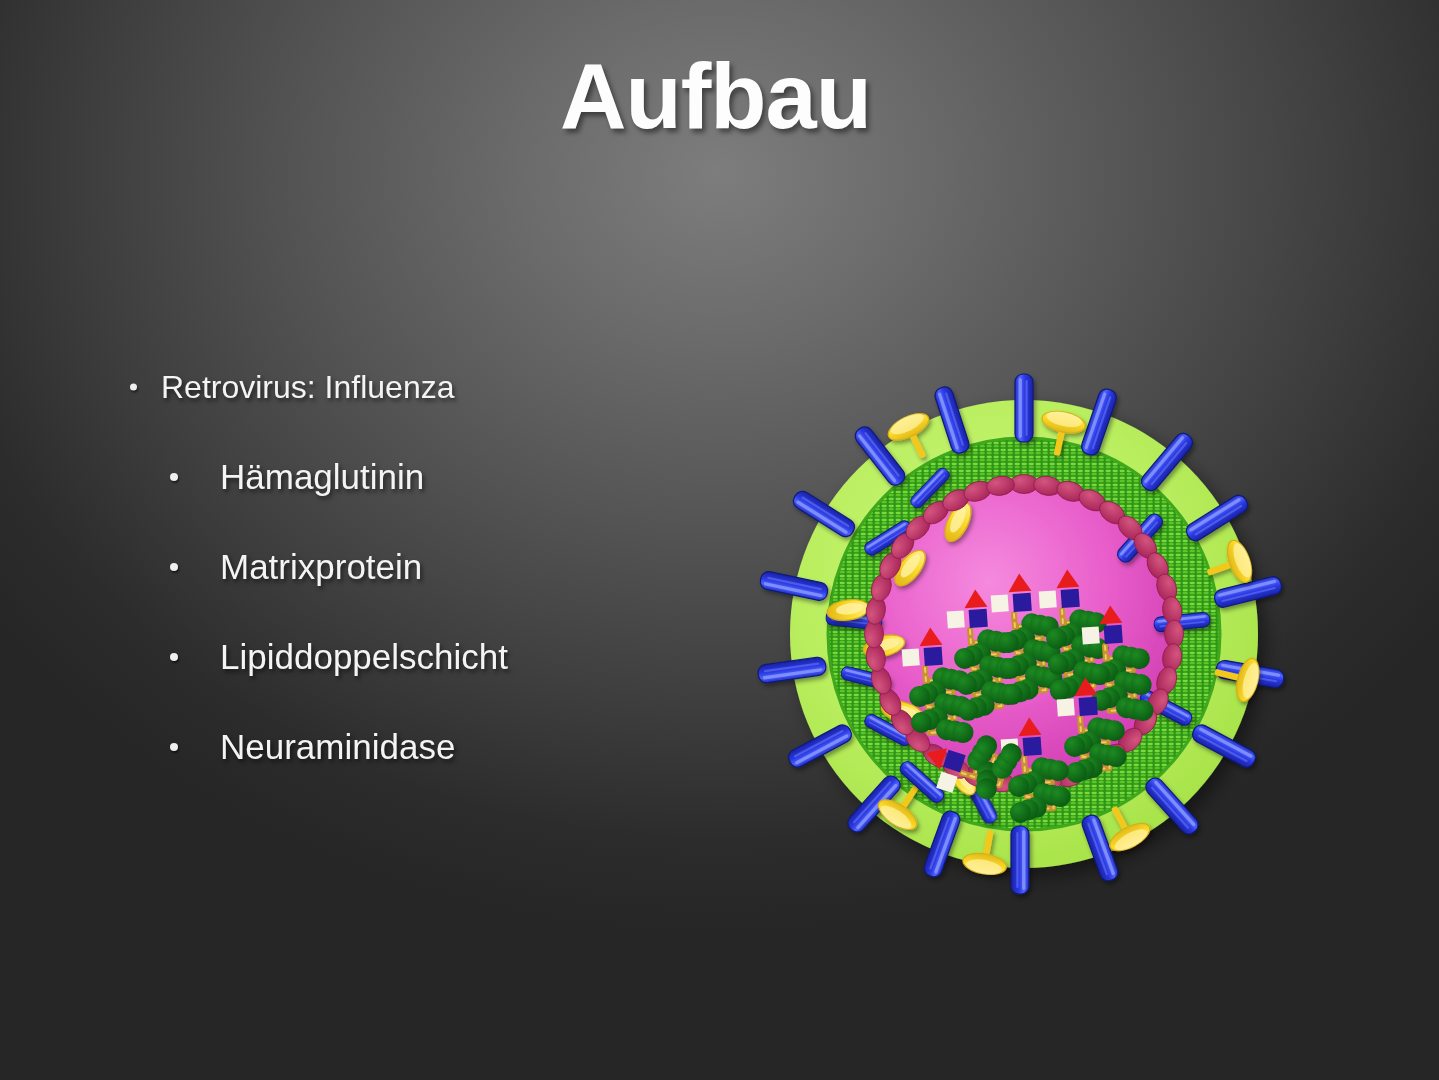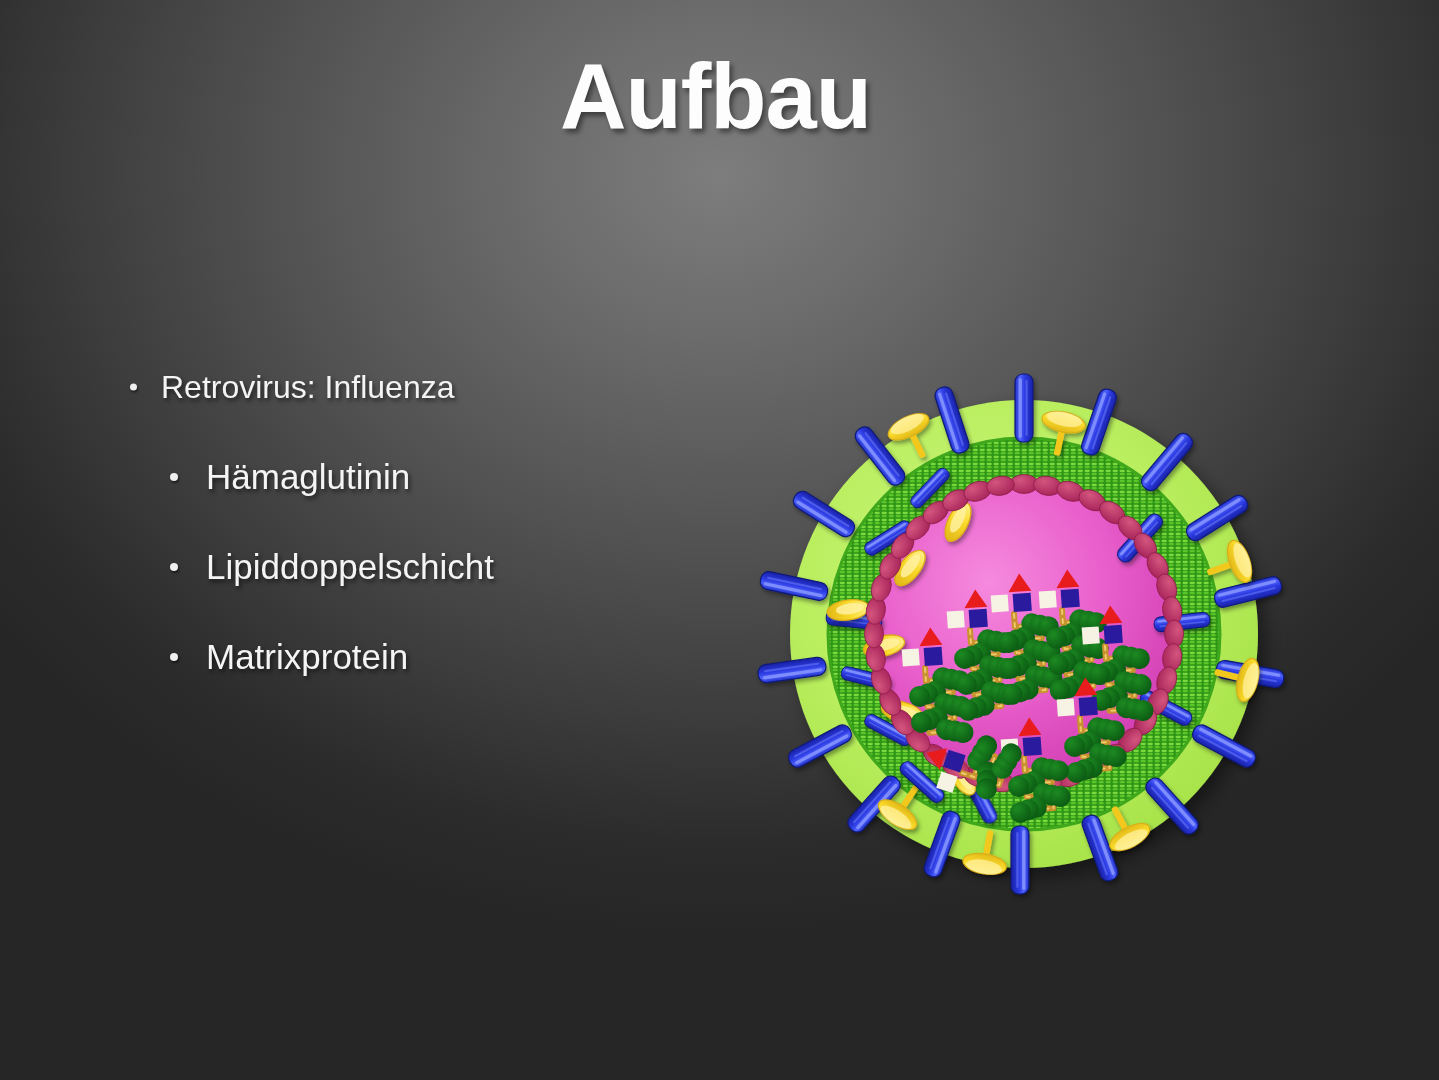--- a/index.html
+++ b/index.html
@@ -29,21 +29,21 @@
     box-shadow:1px 2px 2px rgba(0,0,0,.5);
   }
   .txt{
     position:absolute;top:50%;transform:translateY(-50%);
     color:#f4f4f4;white-space:nowrap;
     text-shadow:2px 3px 4px rgba(0,0,0,.55);
   }
   .lvl1 .dot{left:130px;}
   .lvl1 .txt{left:161px;font-size:32px;}
   .lvl2 .dot{left:170px;width:8px;height:8px;}
-  .lvl2 .txt{left:206px;font-size:35px;}
+  .lvl2 .txt{left:220px;font-size:35px;}
 
   
   #virus{
     position:absolute;left:762px;top:378px;width:540px;height:520px;
   }
   #virus svg{display:block;width:540px;height:520px;overflow:visible;}
 </style>
 </head>
 <body>
 
@@ -55,25 +55,29 @@
     <div class="row lvl1">
       <span class="dot"></span>
       <span class="txt">Retrovirus: Influenza</span>
     </div>
     <div class="row lvl2">
       <span class="dot"></span>
       <span class="txt">Hämaglutinin</span>
     </div>
     <div class="row lvl2">
       <span class="dot"></span>
+      <span class="txt">Matrixprotein</span>
+    </div>
+    <div class="row lvl2">
+      <span class="dot"></span>
       <span class="txt">Lipiddoppelschicht</span>
     </div>
     <div class="row lvl2">
       <span class="dot"></span>
-      <span class="txt">Matrixprotein</span>
+      <span class="txt">Neuraminidase</span>
     </div>
   </div>
 
   <div id="virus">
     <svg viewBox="0 0 540 520">
       <defs>
         <radialGradient id="gEnv" cx="42%" cy="38%" r="68%">
           <stop offset="0%" stop-color="#cdf77e"></stop>
           <stop offset="60%" stop-color="#b9ee5e"></stop>
           <stop offset="100%" stop-color="#a6e247"></stop>

